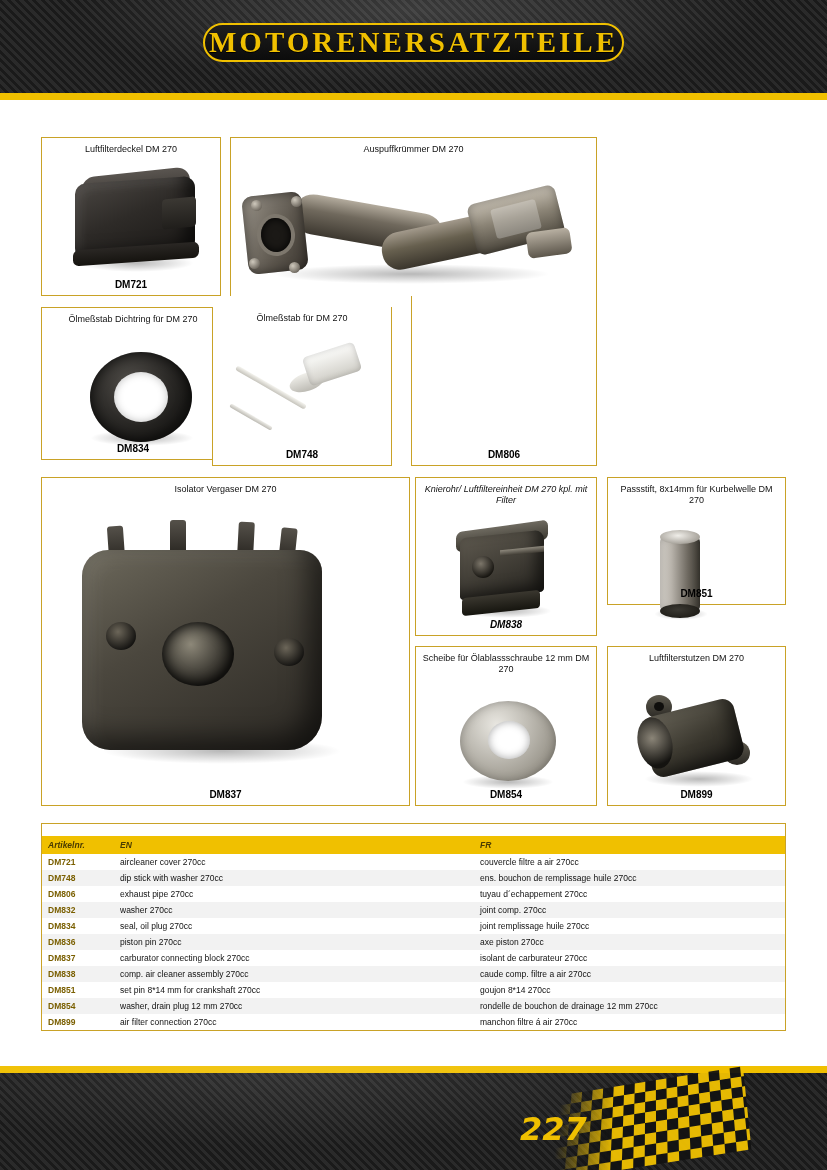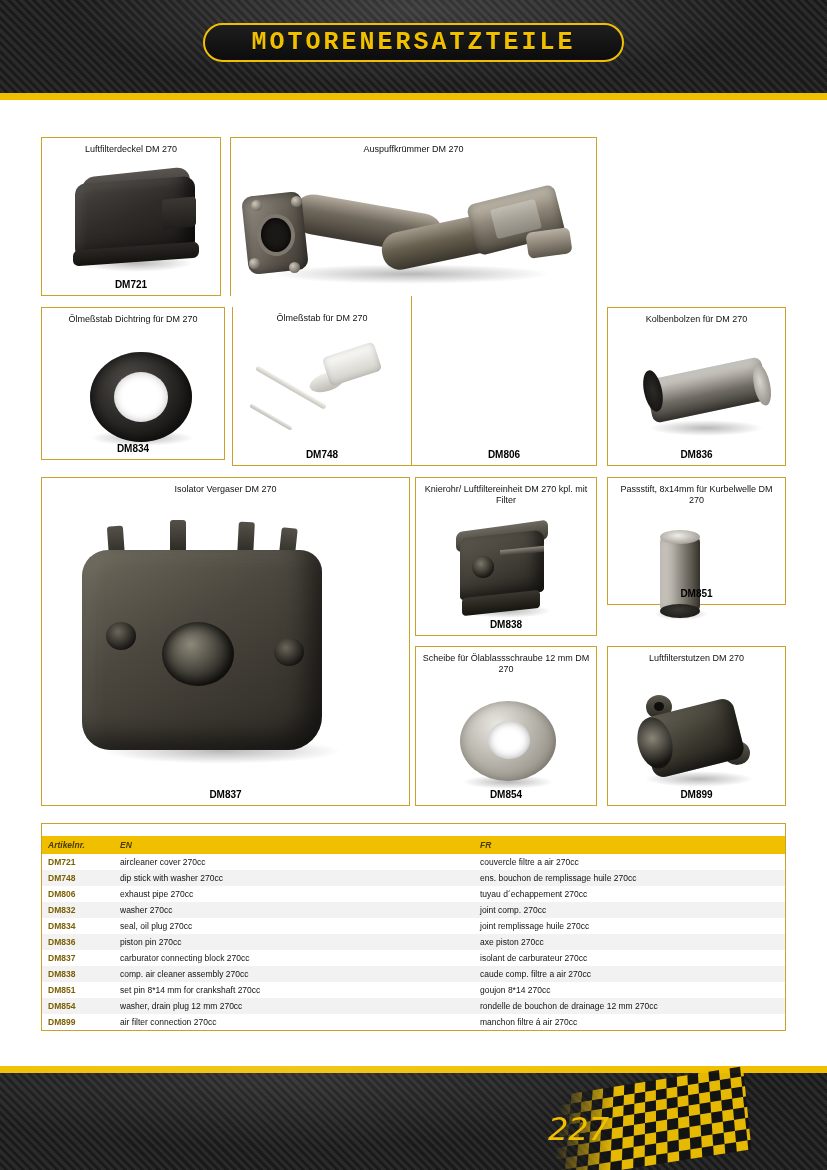--- a/index.html
+++ b/index.html
@@ -27,22 +27,22 @@
     position:absolute; left:0; top:0; width:100%; height:100%;
     background: radial-gradient(ellipse at 50% 10%, rgba(255,255,255,0.14), rgba(255,255,255,0) 60%);
   }
   .title-plate {
     position:absolute; left:203px; top:23px; width:421px; height:39px;
     border:2px solid #f0c000; border-radius:20px;
     background: linear-gradient(#1e1e1e,#0c0c0c);
     display:flex; align-items:center; justify-content:center;
   }
   .title-plate span {
-    color:#f0c000; font-size:25px; letter-spacing:3px; font-weight:bold;
-    font-family:Liberation Mono, monospace;
+    color:#f0c000; font-size:29px; letter-spacing:3px; font-weight:bold;
+    font-family:Liberation Serif, serif;
     text-shadow: 0 1px 0 #000;
   }
 
   
   .footer {
     position:absolute; left:0; bottom:0; width:827px; height:104px;
     background:
       repeating-linear-gradient(45deg, #2a2a2a 0px, #2a2a2a 3px, #1a1a1a 3px, #1a1a1a 6px),
       linear-gradient(#1b1b1b,#0b0b0b);
   }
@@ -56,22 +56,22 @@
   .checker {
     position:absolute; right:80px; bottom:6px; width:190px; height:86px;
     background:
       repeating-conic-gradient(#f0c000 0% 25%, #111 0% 50%) 0 0/22px 22px;
     transform: skewY(-9deg) perspective(200px) rotateX(12deg);
     opacity:0.95;
     mask-image: linear-gradient(to right, rgba(0,0,0,0) 0%, #000 30%, #000 100%);
     -webkit-mask-image: linear-gradient(to right, rgba(0,0,0,0) 0%, #000 30%, #000 100%);
   }
   .page-number {
-    position:absolute; left:548px; bottom:22px;
-    color:#f0c000; font-size:32px; font-weight:normal; font-style:italic;
+    position:absolute; left:520px; bottom:22px;
+    color:#f0c000; font-size:32px; font-weight:bold; font-style:italic;
     font-family:"DejaVu Sans", sans-serif;
   }
 
   
   .side-left { position:absolute; left:0; top:100px; width:14px; height:966px;
     background:linear-gradient(to right,#f0c000,#d9ae00); }
   .side-right{ position:absolute; right:0; top:100px; width:14px; height:966px;
     background:linear-gradient(to left,#f0c000,#d9ae00); }
 
   
@@ -373,63 +373,53 @@
   <div class="card" style="left:41px; top:207px; width:184px; height:153px;">
     <div class="cap">Ölmeßstab Dichtring für DM 270</div>
     <div class="art" style="top:22px;height:118px;">
       <div class="shadow-ell" style="left:48px; top:100px; width:104px; height:16px;"></div>
       <div class="seal-out"></div>
       <div class="seal-in"></div>
     </div>
     <div class="pn">DM834</div>
   </div>
 
-  <div class="card" style="left:232px; top:207px; width:180px; height:159px; border-top:none;padding-left:24px;">
+  <div class="card" style="left:212px; top:207px; width:180px; height:159px; border-top:none;padding-left:24px;">
     <div class="cap">Ölmeßstab für DM 270</div>
     <div class="art" style="top:26px;height:112px;">
       <div class="ds-rod"></div>
       <div class="ds-rod2"></div>
       <div class="ds-collar"></div>
       <div class="ds-head"></div>
     </div>
     <div class="pn">DM748</div>
   </div>
 
   <div class="card" style="left:411px; top:196px; width:186px; height:170px; border-top:none;">
     <div class="pn">DM806</div>
   </div>
 
-  <div class="card" style="left:607px; top:207px; width:179px; height:159px;">
-    <div class="cap">Kolbenbolzen für DM 270</div>
-    <div class="art" style="top:20px;height:118px;">
-      <div class="shadow-ell" style="left:40px; top:92px; width:116px; height:16px;"></div>
-      <div class="pin-body"></div>
-      <div class="pin-end2"></div>
-      <div class="pin-end"></div>
-    </div>
-    <div class="pn">DM836</div>
-  </div>
 
   <div class="card" style="left:41px; top:377px; width:369px; height:329px;">
     <div class="cap">Isolator Vergaser DM 270</div>
     <div class="art" style="top:32px;height:270px;">
       <div class="shadow-ell" style="left:60px; top:228px; width:240px; height:26px;"></div>
       <div class="iso-tab" style="left:66px; top:16px; transform:rotate(-4deg);"></div>
       <div class="iso-tab" style="left:128px; top:10px;"></div>
       <div class="iso-tab" style="left:196px; top:12px; transform:rotate(3deg);"></div>
       <div class="iso-tab" style="left:238px; top:18px; transform:rotate(6deg);"></div>
       <div class="iso-body"></div>
       <div class="iso-bore"></div>
       <div class="iso-hole" style="left:64px; top:112px;"></div>
       <div class="iso-hole" style="left:232px; top:128px;"></div>
     </div>
     <div class="pn">DM837</div>
   </div>
 
-  <div class="card" style="left:415px; top:377px; width:182px; height:159px;">
+  <div class="card" style="left:415px; top:377px; width:182px; height:159px;font-style:italic;">
     <div class="cap">Knierohr/ Luftfiltereinheit DM 270 kpl. mit Filter</div>
     <div class="art" style="top:30px;height:108px;">
       <div class="shadow-ell" style="left:44px; top:96px; width:92px; height:14px;"></div>
       <div class="kn-lid"></div>
       <div class="kn-box"></div>
       <div class="kn-bar"></div>
       <div class="kn-slot"></div>
       <div class="kn-foot"></div>
     </div>
     <div class="pn">DM838</div>

